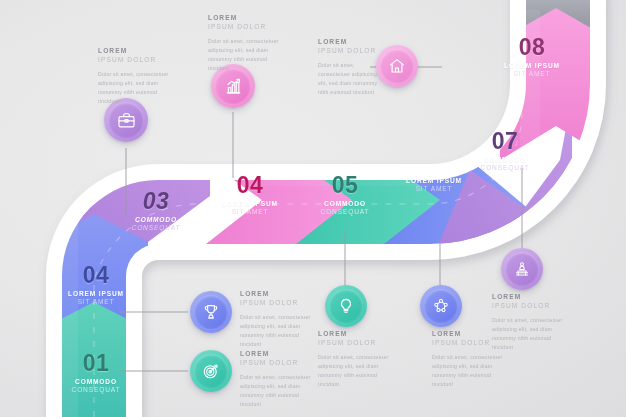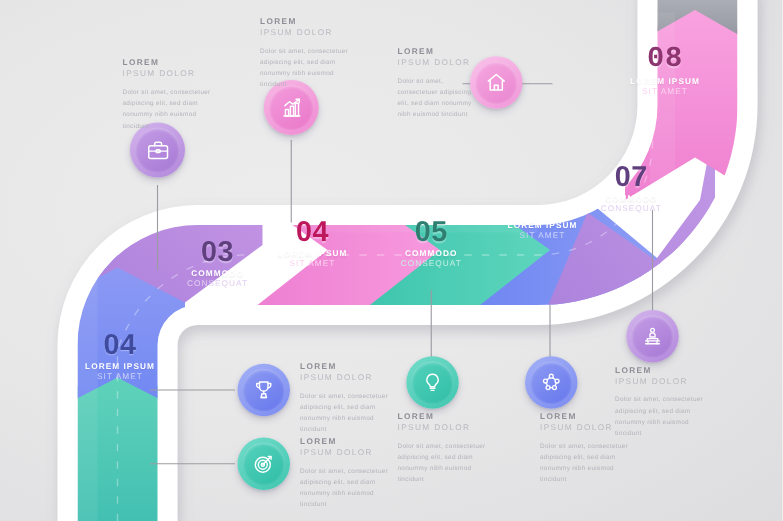--- a/index.html
+++ b/index.html
@@ -175,28 +175,33 @@
       <line x1="233" y1="112" x2="233" y2="178"></line>
       <line x1="370" y1="67" x2="442" y2="67"></line>
       <line x1="188" y1="312" x2="120" y2="312"></line>
       <line x1="188" y1="371" x2="120" y2="371"></line>
       <line x1="345" y1="290" x2="345" y2="232"></line>
       <line x1="440" y1="290" x2="440" y2="244"></line>
       <line x1="522" y1="248" x2="522" y2="168"></line>
     </g>
   </svg>
 
+  <div class="seg" style="left:58px; top:352px; width:76px;">
+    <div class="num" style="color:#2f7e72;">01</div>
+    <div class="l1">COMMODO</div>
+    <div class="l2" style="color:#c4ece4;">CONSEQUAT</div>
+  </div>
 
   <div class="seg" style="left:58px; top:264px; width:76px;">
     <div class="num" style="color:#3f4b9e;">04</div>
     <div class="l1">LOREM IPSUM</div>
     <div class="l2" style="color:#ccd3fa;">SIT AMET</div>
   </div>
 
-  <div class="seg" style="left:136px; top:190px; width:76px;">
+  <div class="seg" style="left:118px; top:190px; width:76px;font-style:italic;">
     <div class="num" style="color:#5f3f7e;">03</div>
     <div class="l1">COMMODO</div>
     <div class="l2" style="color:#e0cff0;">CONSEQUAT</div>
   </div>
 
   <div class="seg" style="left:212px; top:174px; width:76px;">
     <div class="num" style="color:#be185d;">04</div>
     <div class="l1">LOREM IPSUM</div>
     <div class="l2" style="color:#fbd2ee;">SIT AMET</div>
   </div>
@@ -212,21 +217,21 @@
     <div class="l2" style="color:#ccd3fa;">SIT AMET</div>
   </div>
 
   <div class="seg" style="left:467px; top:130px; width:76px;">
     <div class="num" style="color:#5f3f7e;">07</div>
     <div class="l1">COMMODO</div>
     <div class="l2" style="color:#e0cff0;">CONSEQUAT</div>
   </div>
 
   <div class="seg" style="left:490px; top:36px; width:84px;">
-    <div class="num" style="color:#8d3570;font-family:Liberation Mono, monospace;">08</div>
+    <div class="num" style="color:#8d3570;">08</div>
     <div class="l1">LOREM IPSUM</div>
     <div class="l2" style="color:#fbd2ee;">SIT AMET</div>
   </div>
 
   <div class="badge" style="left:104px; top:98px; width:44px; height:44px;">
     <div class="ring" style="background:linear-gradient(145deg,#d3b4ec,#b287dc);"></div>
     <div class="inner" style="inset:4px; background:linear-gradient(145deg,#c49ce6,#a678d4);
                 box-shadow:inset 0 1px 3px rgba(255,255,255,.45);">
       <svg width="19" height="19" viewBox="0 0 24 24" fill="none" stroke="#ffffff" stroke-width="1.5" stroke-linecap="round" stroke-linejoin="round">
         <rect x="2.5" y="7" width="19" height="13" rx="2"></rect>

